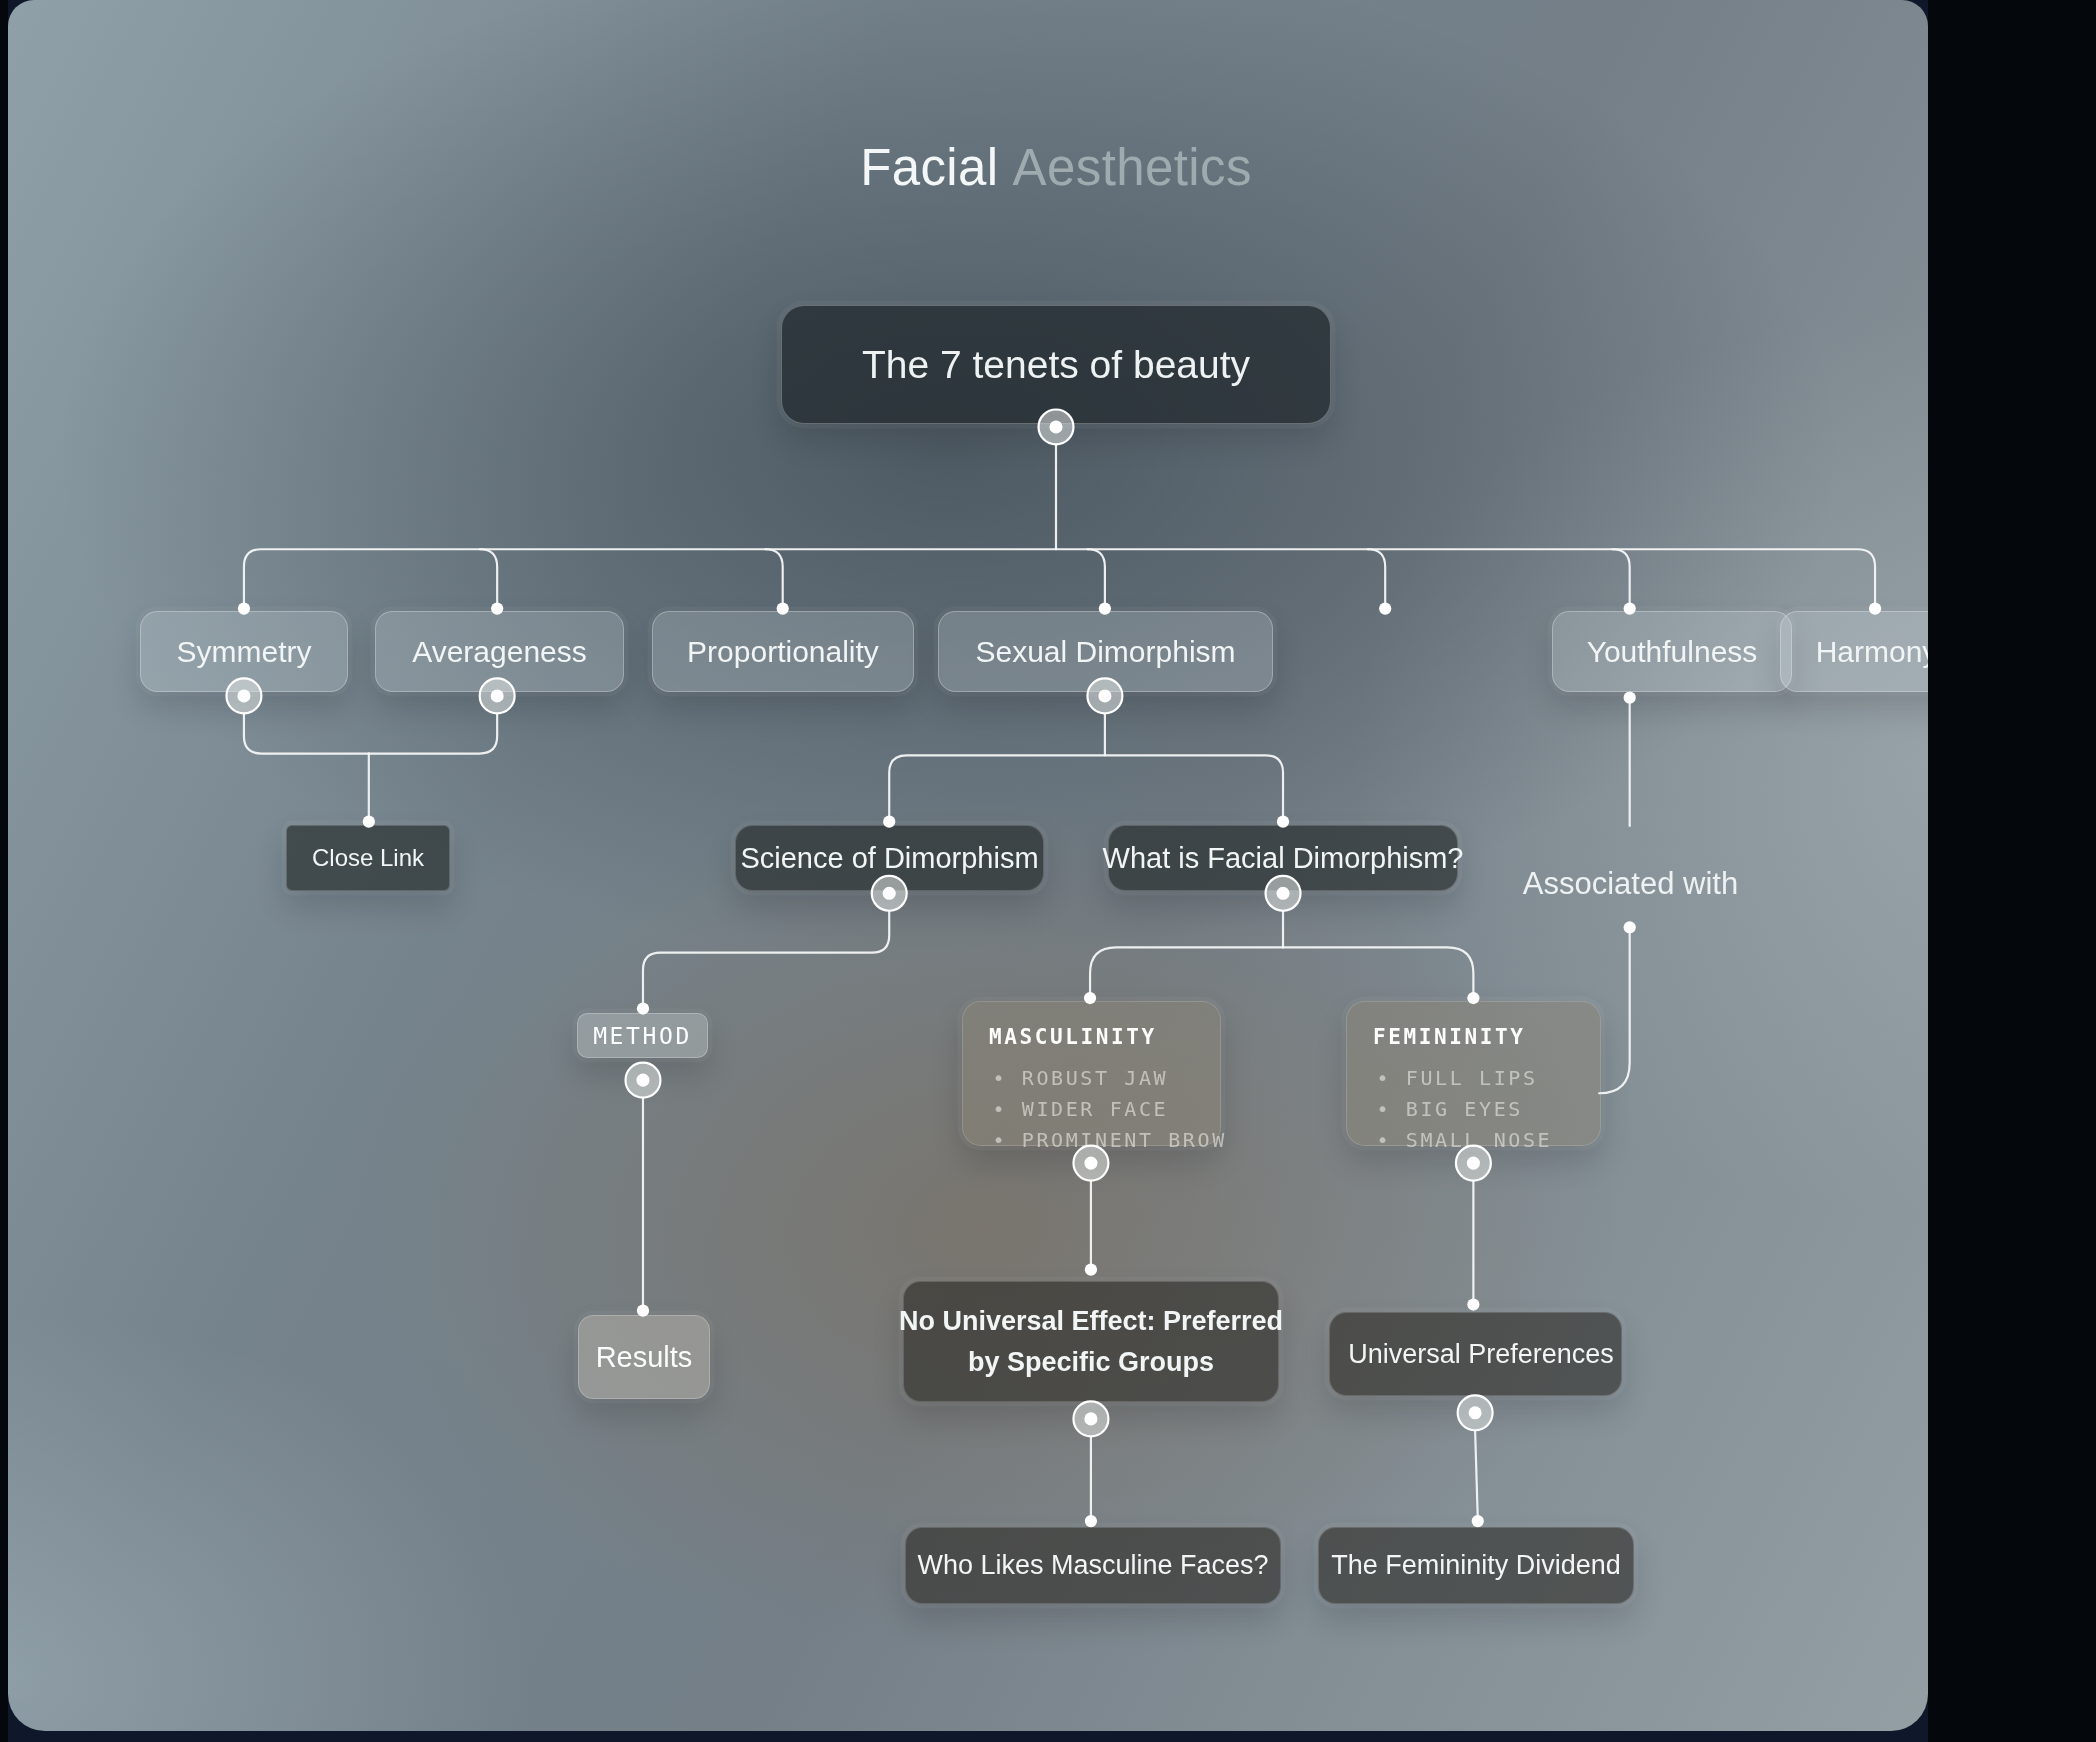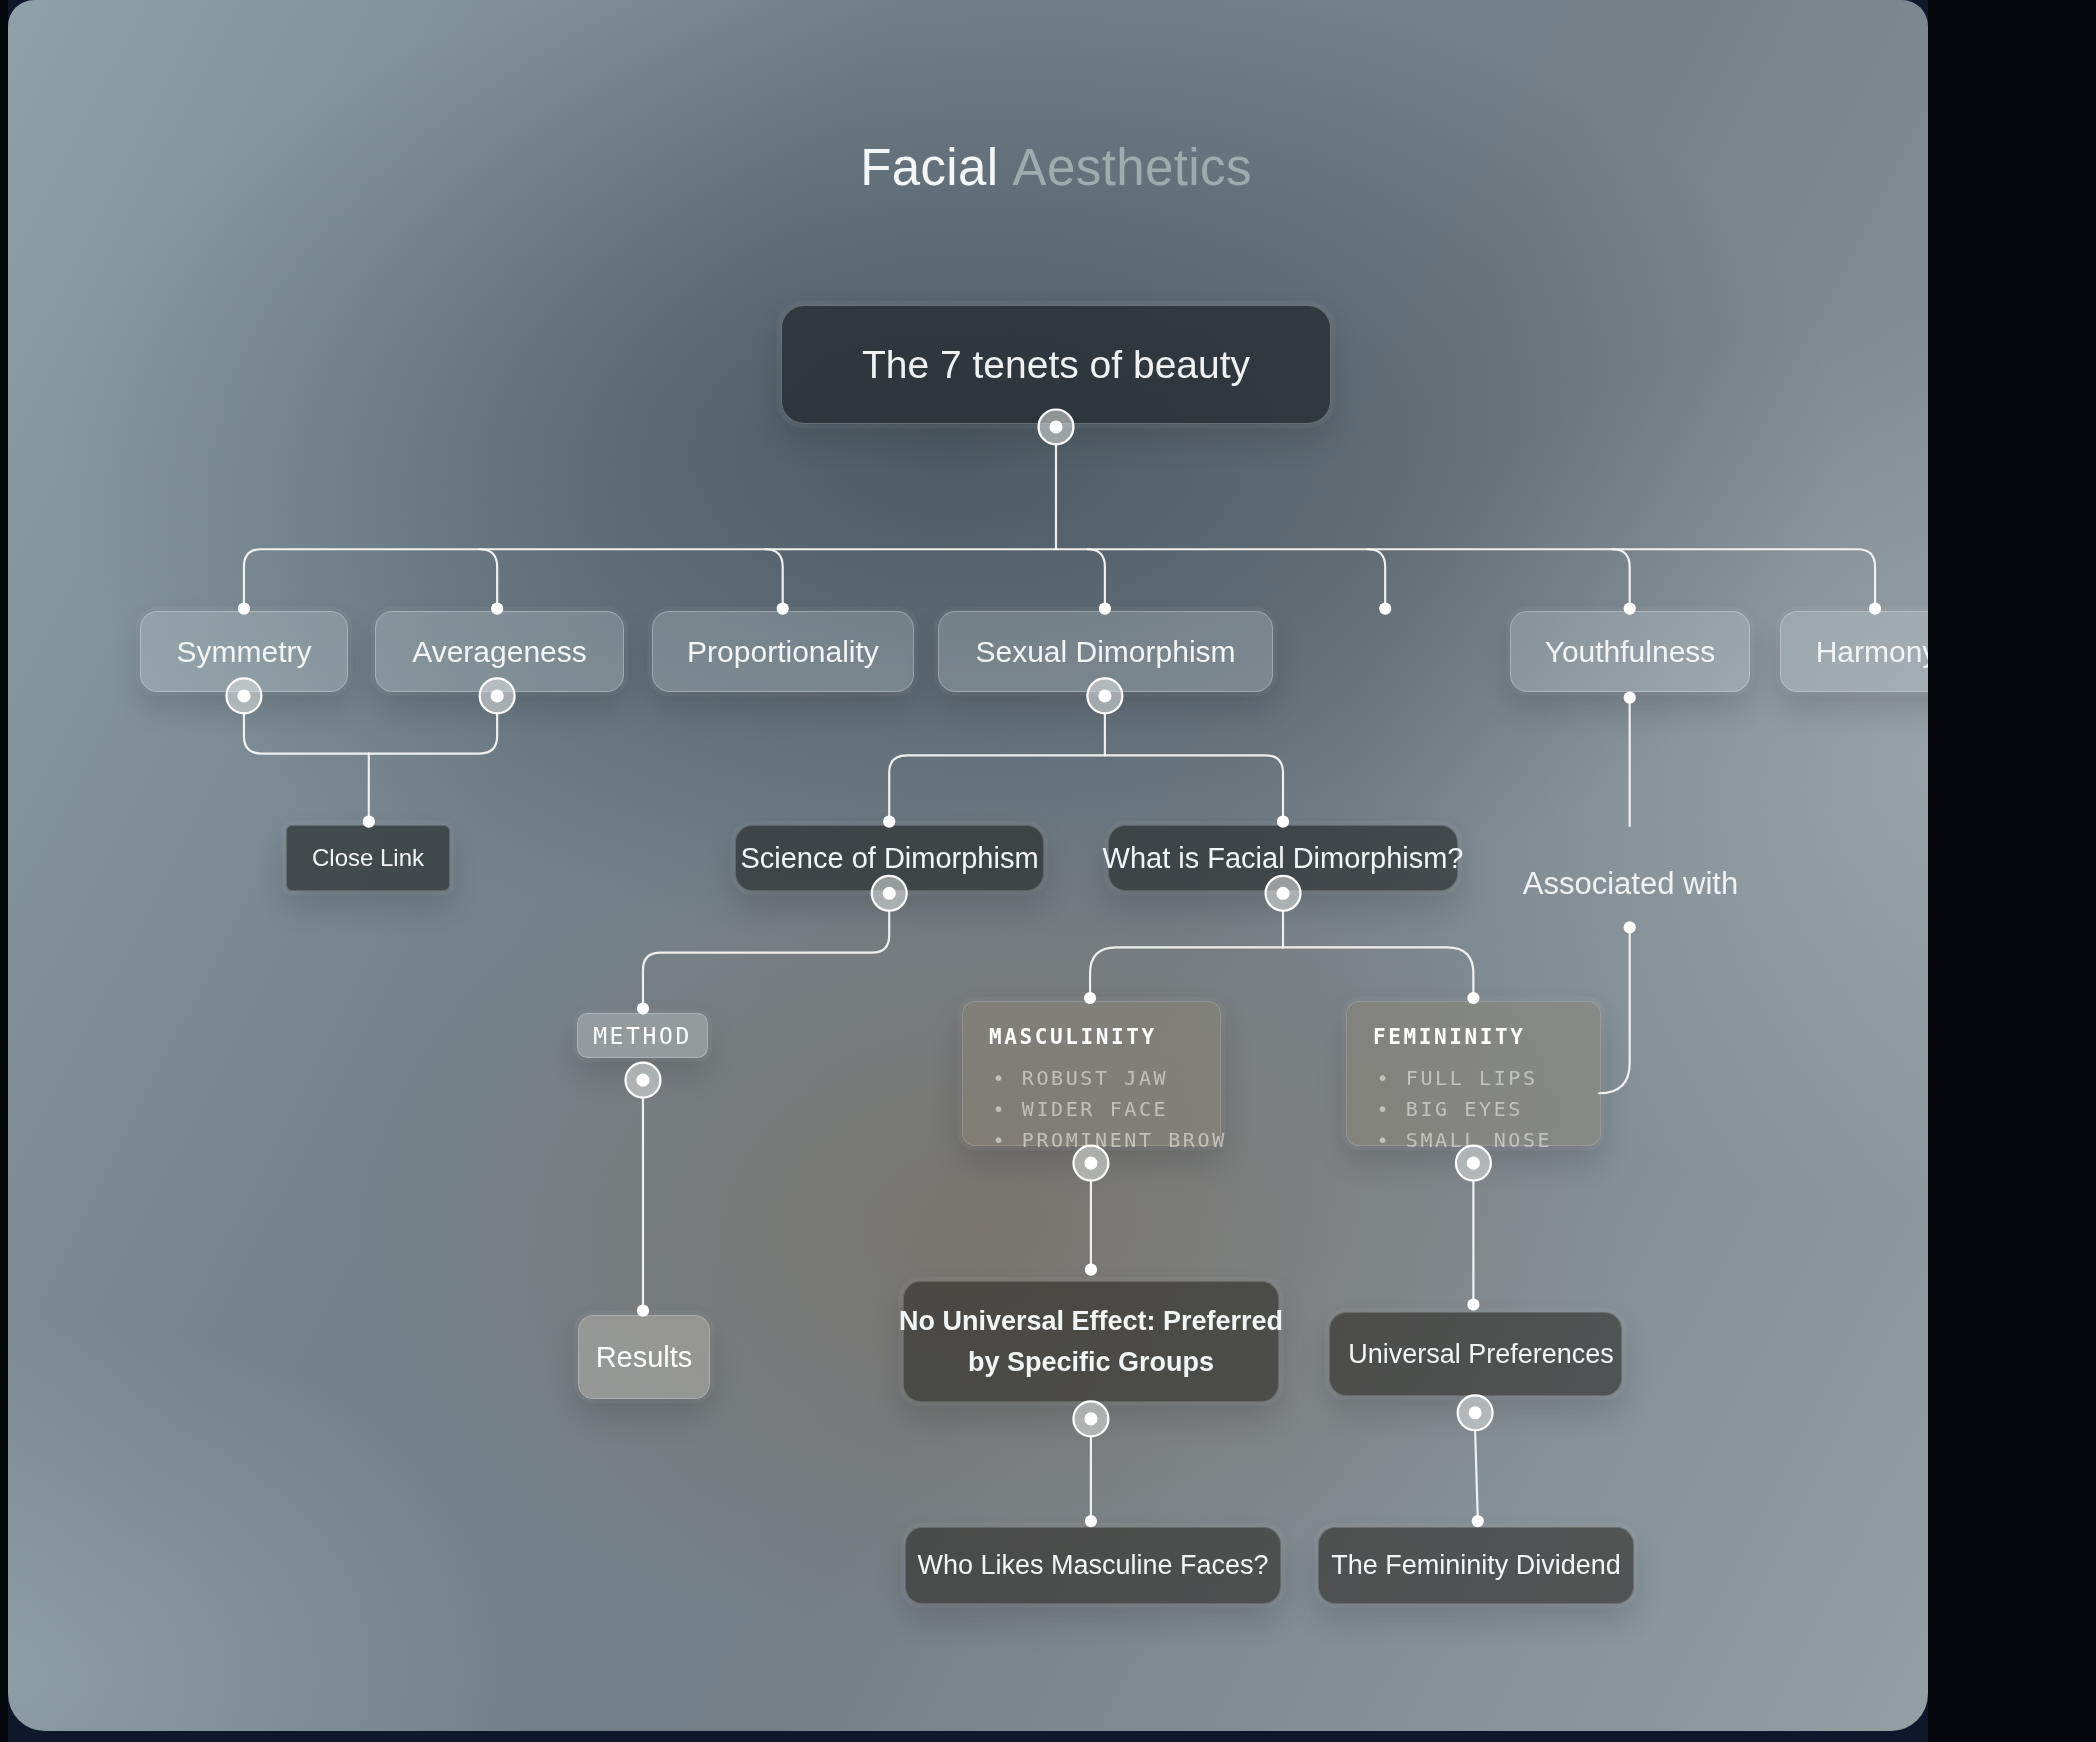--- a/index.html
+++ b/index.html
@@ -25,21 +25,21 @@
         box-shadow:0 0 0 4.4px rgba(255,255,255,0.045), 0 15.7px 31px rgba(10,14,18,0.16);}
   .root{background:rgba(33,41,45,0.74);border-color:rgba(255,255,255,0.28);
         border-radius:23px;font-size:39px;color:#eef2f3;}
   .tenet{background:rgba(223,234,239,0.20);border-color:rgba(255,255,255,0.28);
          border-radius:17.5px;font-size:30px;}
   .dark{background:rgba(37,42,43,0.66);border-color:rgba(255,255,255,0.18);
         border-radius:17.5px;font-size:29px;}
   .warmdark{background:rgba(44,42,37,0.60);border-color:rgba(255,255,255,0.16);
         border-radius:17.5px;font-size:27px;}
   .midbox{background:rgba(137,131,117,0.50);border-color:rgba(255,255,255,0.16);
-        border-radius:13px;display:block;text-align:left;white-space:nowrap;
+        border-radius:19px;display:block;text-align:left;white-space:nowrap;
         font-family:"DejaVu Sans Mono", monospace;padding:23px 0 0 26px;}
   .midbox .hd{font-size:21px;font-weight:600;letter-spacing:2.6px;color:#fdfdfc;}
   .midbox ul{list-style:none;margin:14px 0 0 3.5px;padding:0;}
   .midbox li{font-size:20px;letter-spacing:2.6px;color:rgba(233,232,226,0.62);line-height:31px;}
   .midbox li::before{content:"• ";}
   .method{background:rgba(216,223,221,0.30);border-color:rgba(255,255,255,0.24);
         border-radius:10.5px;font-family:"DejaVu Sans Mono", monospace;
         font-size:23px;letter-spacing:2.6px;color:#fdfefe;}
   .results{background:rgba(189,185,175,0.45);border-color:rgba(255,255,255,0.22);
         border-radius:15.7px;font-size:29px;color:#fbfcfc;}
@@ -57,21 +57,21 @@
   <div class="title">
     <span class="t1">Facial</span><span class="t2">Aesthetics</span>
   </div>
 
   <div class="node root" style="left:773px;top:305px;width:550px;height:119px;">The 7 tenets of beauty</div>
 
   <div class="node tenet" style="left:132px;top:611px;width:208px;height:81px;">Symmetry</div>
   <div class="node tenet" style="left:367px;top:611px;width:249px;height:81px;">Averageness</div>
   <div class="node tenet" style="left:644px;top:611px;width:262px;height:81px;">Proportionality</div>
   <div class="node tenet" style="left:930px;top:611px;width:335px;height:81px;">Sexual Dimorphism</div>
-  <div class="node tenet" style="left:1502px;top:611px;width:240px;height:81px;">Youthfulness</div>
+  <div class="node tenet" style="left:1544px;top:611px;width:240px;height:81px;">Youthfulness</div>
   <div class="node tenet" style="left:1772px;top:611px;width:193px;height:81px;">Harmony</div>
 
   <div class="node dark" style="left:278px;top:825px;width:164px;height:66px;font-size:24px;border-radius:6px;">Close Link</div>
   <div class="node dark" style="left:727px;top:825px;width:309px;height:66px;">Science of Dimorphism</div>
   <div class="node dark" style="left:1100px;top:825px;width:350px;height:66px;">What is Facial Dimorphism?</div>
 
   <div class="edgelabel" style="left:1448px;top:866px;width:349px;">Associated with</div>
 
   <div class="node method" style="left:569px;top:1013px;width:131px;height:45px;">METHOD</div>
   <div class="node results" style="left:570px;top:1315px;width:132px;height:84px;">Results</div>

